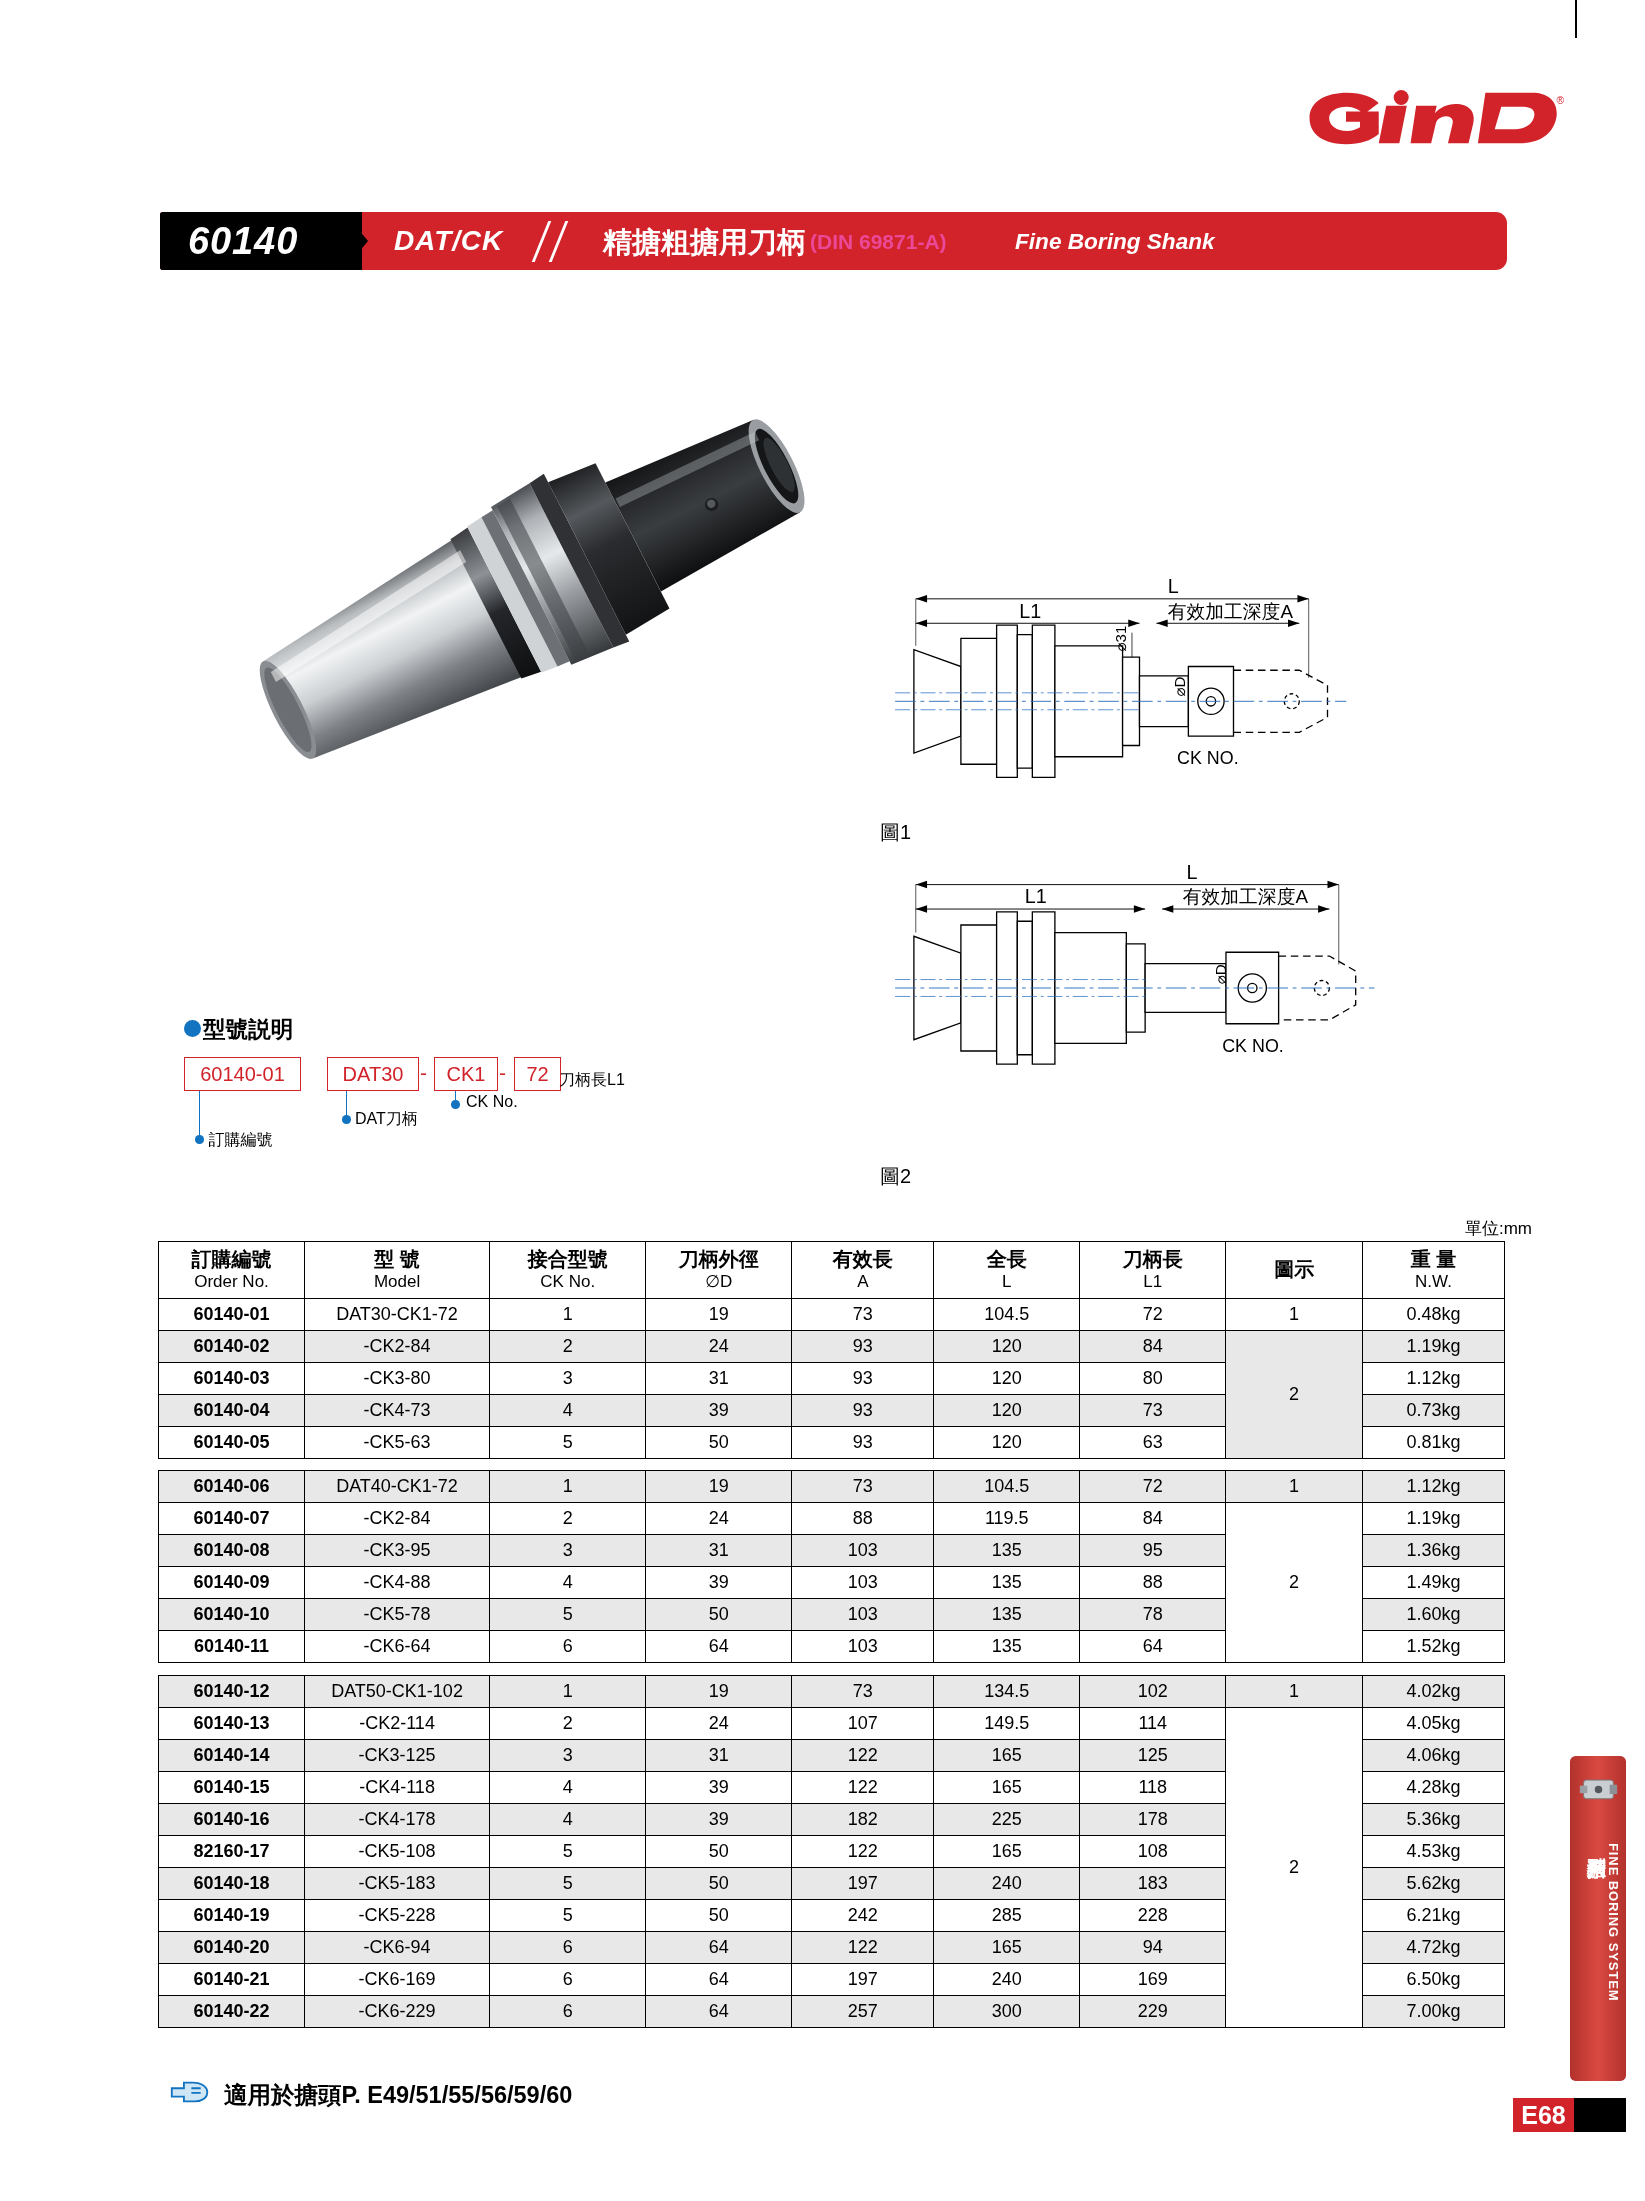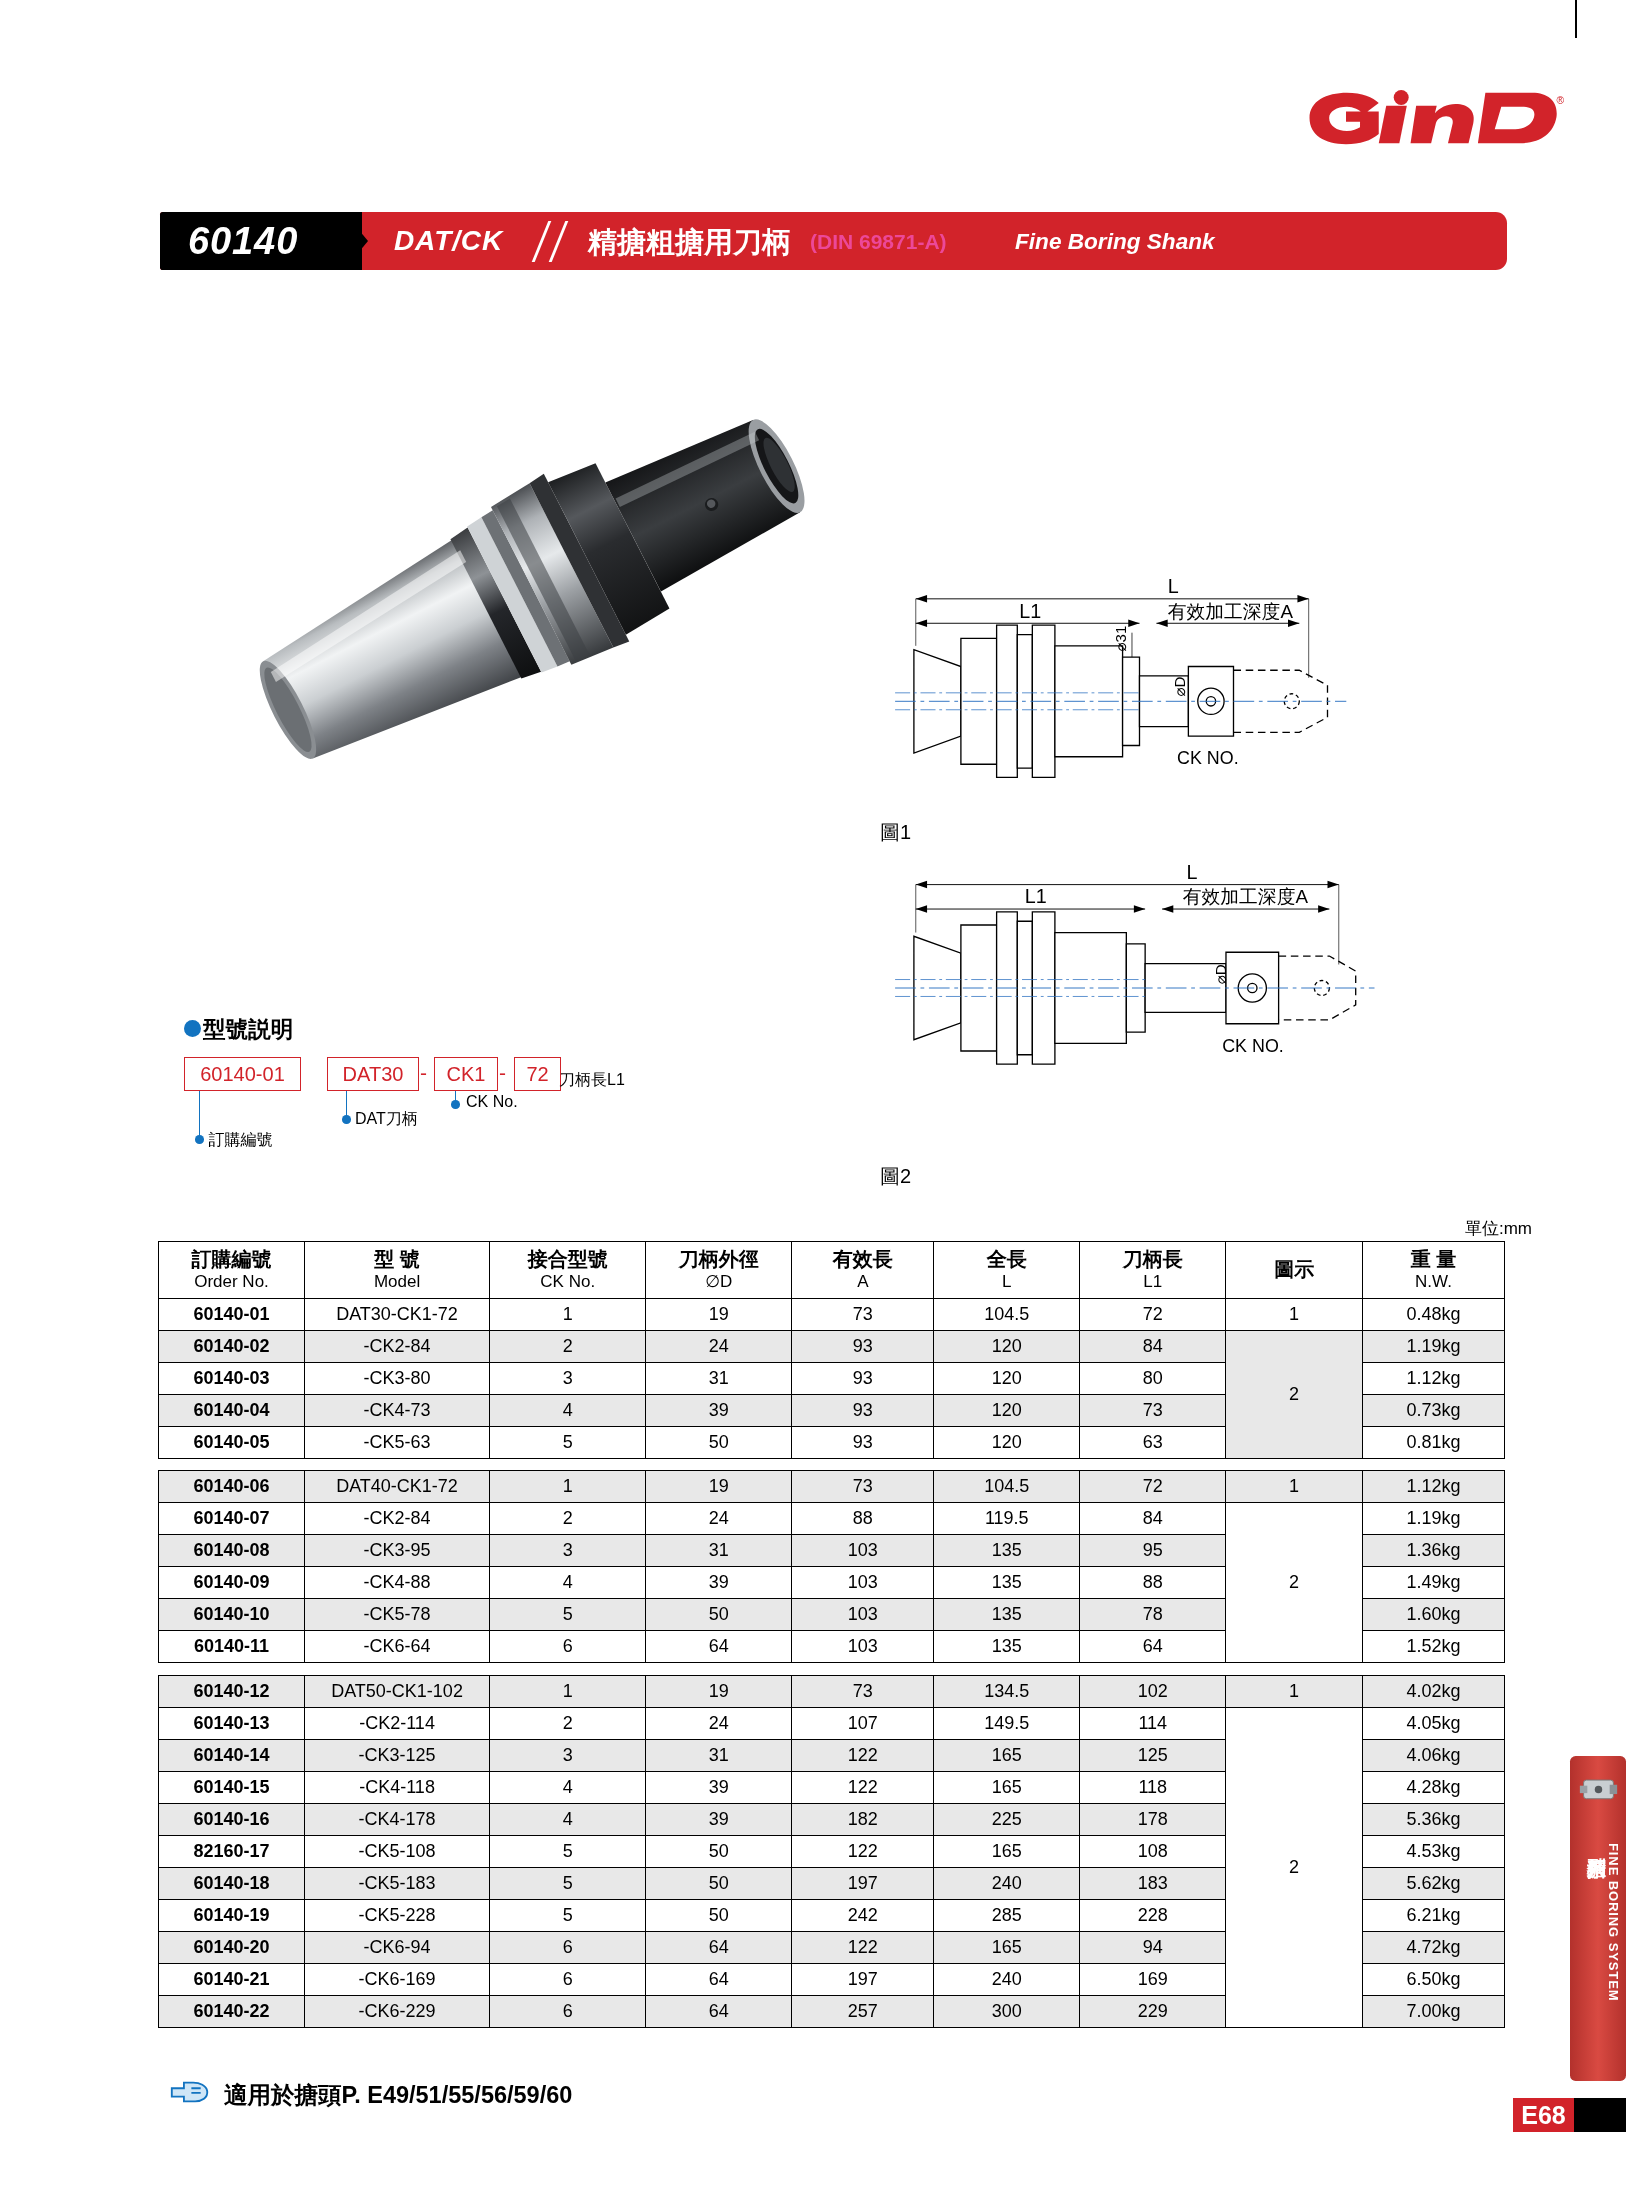--- a/index.html
+++ b/index.html
@@ -47,21 +47,21 @@
   }
   .header-slash:before{
     content:"";position:absolute;left:5.6px;top:0;width:2.8px;height:41px;background:#fff;
     transform:skewX(-22deg);
   }
   .header-slash:after{
     content:"";position:absolute;left:22.6px;top:0;width:2.8px;height:41px;background:#fff;
     transform:skewX(-22deg);
   }
   .header-cn{
-    position:absolute;left:428px;top:0;height:58px;line-height:60px;
+    position:absolute;left:443px;top:0;height:58px;line-height:60px;
     color:#fff;font-size:29px;font-weight:bold;
   }
   .header-din{
     position:absolute;left:650px;top:0;height:58px;line-height:60px;
     color:#ec4899;font-size:21px;font-weight:bold;
   }
   .header-en{
     position:absolute;left:855px;top:0;height:58px;line-height:60px;
     color:#fff;font-size:22.6px;font-weight:bold;font-style:italic;
   }

